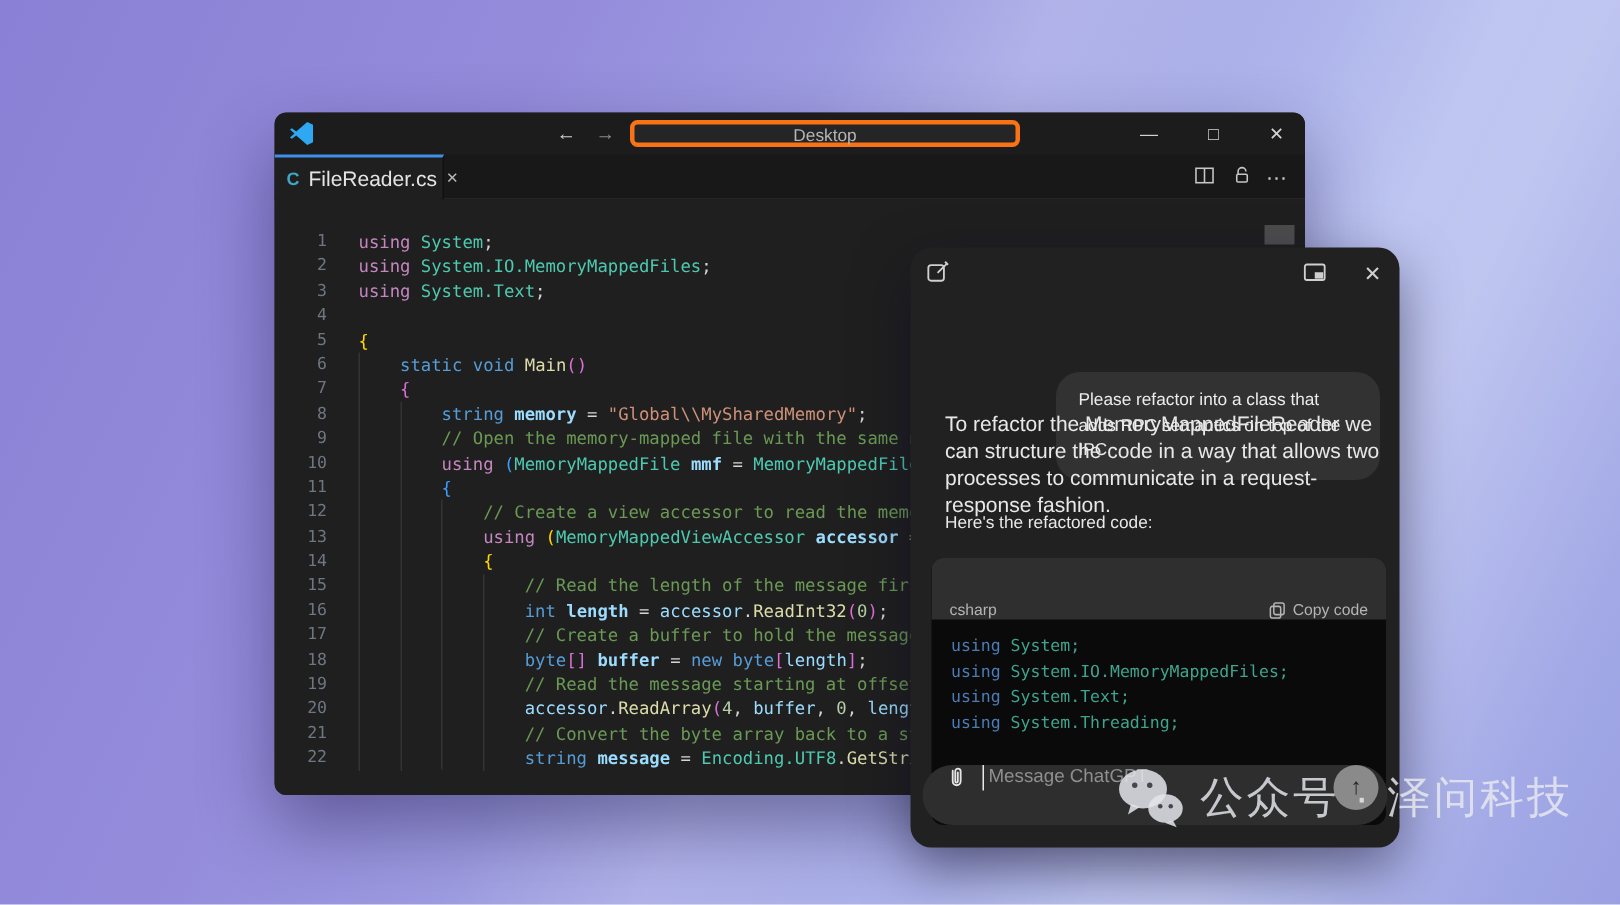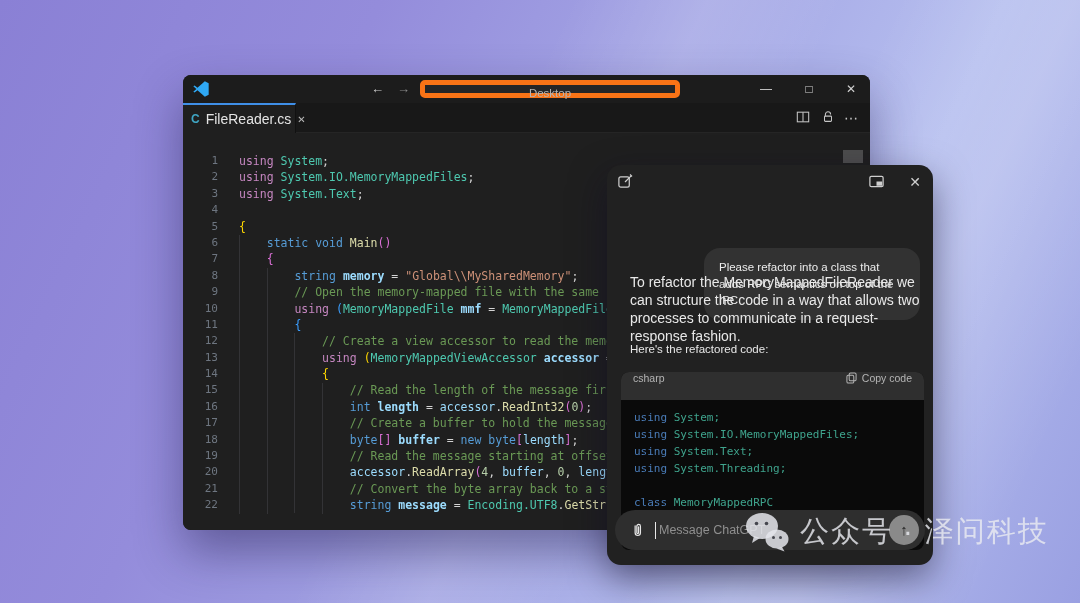--- a/index.html
+++ b/index.html
@@ -12,21 +12,21 @@
 
   
   .vsc { position:absolute; left:183px; top:75px; width:687px; height:455px;
          background:#1f1f1f; border-radius:8px; overflow:hidden;
          box-shadow:0 22px 48px rgba(28,22,70,.45); }
   .vsc-titlebar { position:relative; height:28px; background:#1c1c1c; }
   .vsc-logo { position:absolute; left:10px; top:6px; width:16px; height:16px; }
   .nav-arrow { position:absolute; top:0; height:28px; line-height:28px; font-size:13px; color:#cfcfcf; }
   .nav-arrow.fwd { color:#8a8a8a; }
   .vsc-search { position:absolute; left:237px; top:5px; width:260px; height:18px;
-                background:#252526; border:5px solid #f97316; border-radius:5px;
+                background:#252526; border:3px solid #f97316; border-radius:5px;
                 color:#b5b5b5; font-size:11.5px; text-align:center; line-height:16px; }
   .winctl { position:absolute; top:0; width:26px; height:28px; line-height:28px;
             text-align:center; color:#d2d2d2; font-size:12px; }
   .vsc-tabs { position:relative; height:30px; background:#181818; border-bottom:1px solid #252525; }
   .vsc-tab { position:absolute; left:0; top:0; width:113px; height:30px; background:#1f1f1f;
              border-top:2px solid #3f8fe8; border-right:1px solid #111;
              display:flex; align-items:center; padding:0 8px; }
   .csharp-icon { color:#3fa6c4; font-weight:bold; font-size:12px; margin-right:6px; }
   .vsc-tab-label { color:#e4e4e4; font-size:14px; flex:1; }
   .tab-close { color:#b9b9b9; font-size:10px; margin-left:6px; }
@@ -52,29 +52,29 @@
   .gpt-hicon { position:absolute; top:8px; width:18px; height:18px; color:#cfcfcf; }
   .gpt-close { font-size:14px; line-height:18px; text-align:center; }
   .gpt-bubble { position:absolute; right:13px; top:35px; max-width:216px;
                 background:#323232; border-radius:16px; padding:11px 15px;
                 color:#ececec; font-size:11.5px; line-height:16.5px;margin-top:48px; }
   .gpt-para { position:absolute; left:23px; top:108px; width:294px;
               color:#e8e8e8; font-size:14px; line-height:18px; }
   .gpt-heres { position:absolute; left:23px; top:178px; color:#e8e8e8; font-size:11.5px; }
   .gpt-codeblock { position:absolute; left:14px; top:207px; width:303px; height:178px;
                    border-radius:8px; overflow:hidden; background:#0a0a0a; }
-  .gpt-codehead { height:28px; background:#2f2f2f; display:flex; align-items:flex-start;
+  .gpt-codehead { height:41px; background:#2f2f2f; display:flex; align-items:flex-end;
                   justify-content:space-between; padding:0 12px; }
   .gpt-lang { color:#b4b4b4; font-size:10.5px; }
   .gpt-copy { display:flex; align-items:center; gap:5px; color:#b4b4b4; font-size:10.5px; }
   .gpt-codebody { padding:9px 0 0 13px; }
   .gpt-codebody .cl { height:17px; line-height:17px; font-size:11px; }
   .gpt-codebody .c { margin-left:0; }
   .gpt-inputbar { position:absolute; left:8px; top:345px; width:310px; height:40px;
-                  background:#2e2e2e; border-radius:22px; display:flex; align-items:center; }
+                  background:#2e2e2e; border-radius:22px; display:flex; align-items:flex-start; }
   .clip { margin-left:14px; width:17px; height:17px; color:#e6e6e6; }
   .caret { width:1px; height:17px; background:#e8e8e8; margin-left:9px; }
   .gpt-placeholder { color:#8f8f8f; font-size:12.5px; margin-left:3px; flex:1; }
   .send-btn { width:30px; height:30px; border-radius:50%; background:#8a8a8a;
               color:#272727; font-size:15px; font-weight:bold; text-align:center;
               line-height:30px; margin-right:6px; }
 
   
   .watermark { position:absolute; left:744px; top:512px; display:flex; align-items:flex-end; z-index:5; }
   .wm-text { margin-left:10px; font-size:29px; letter-spacing:2px; color:rgba(233,234,240,.82); }

